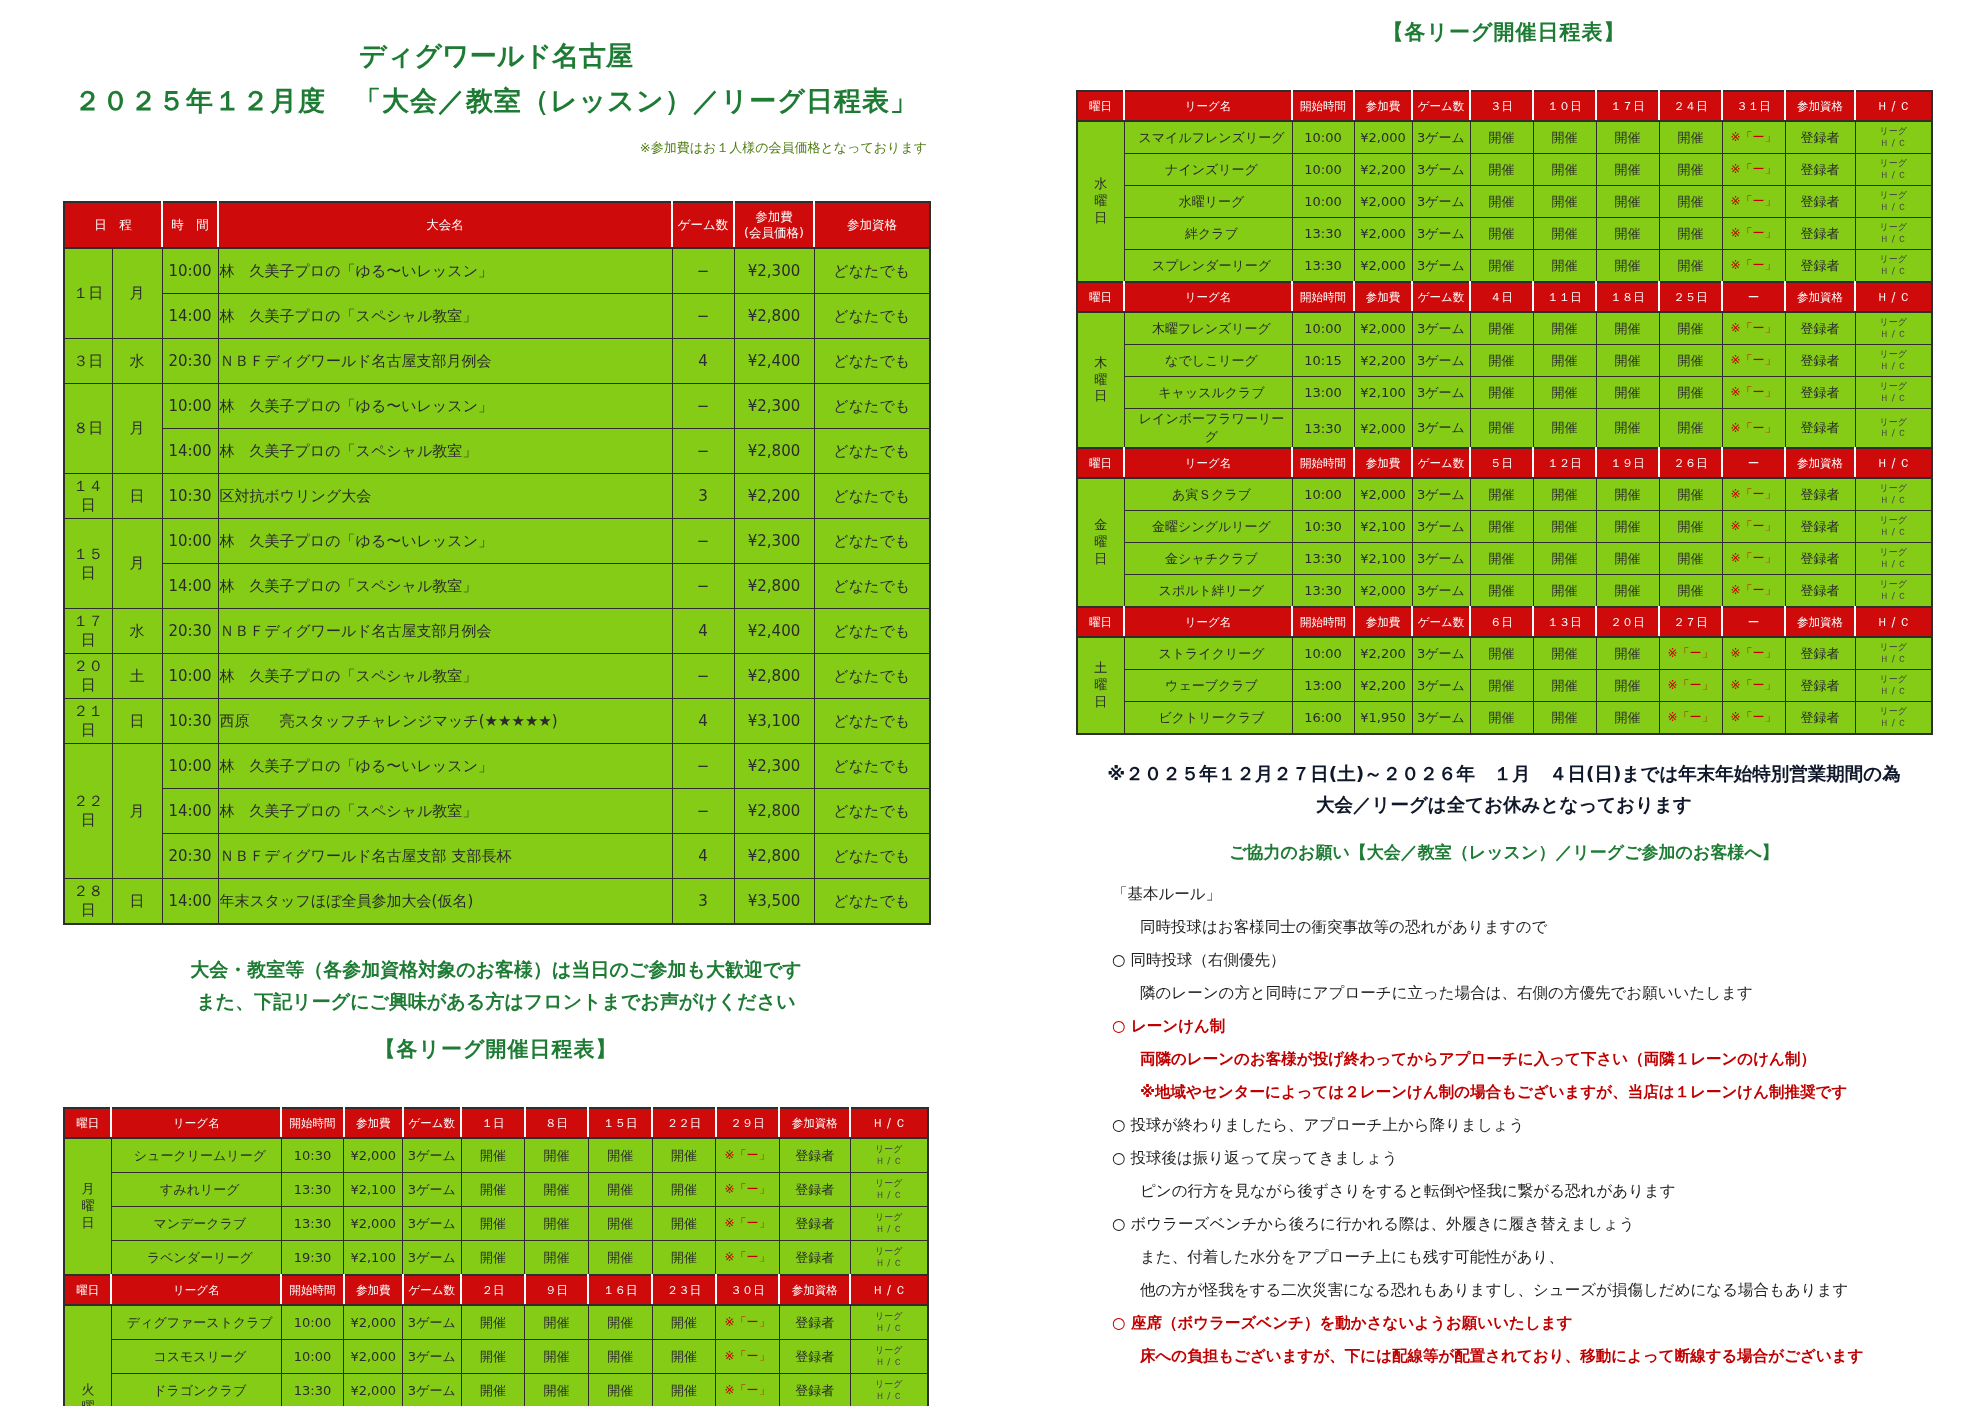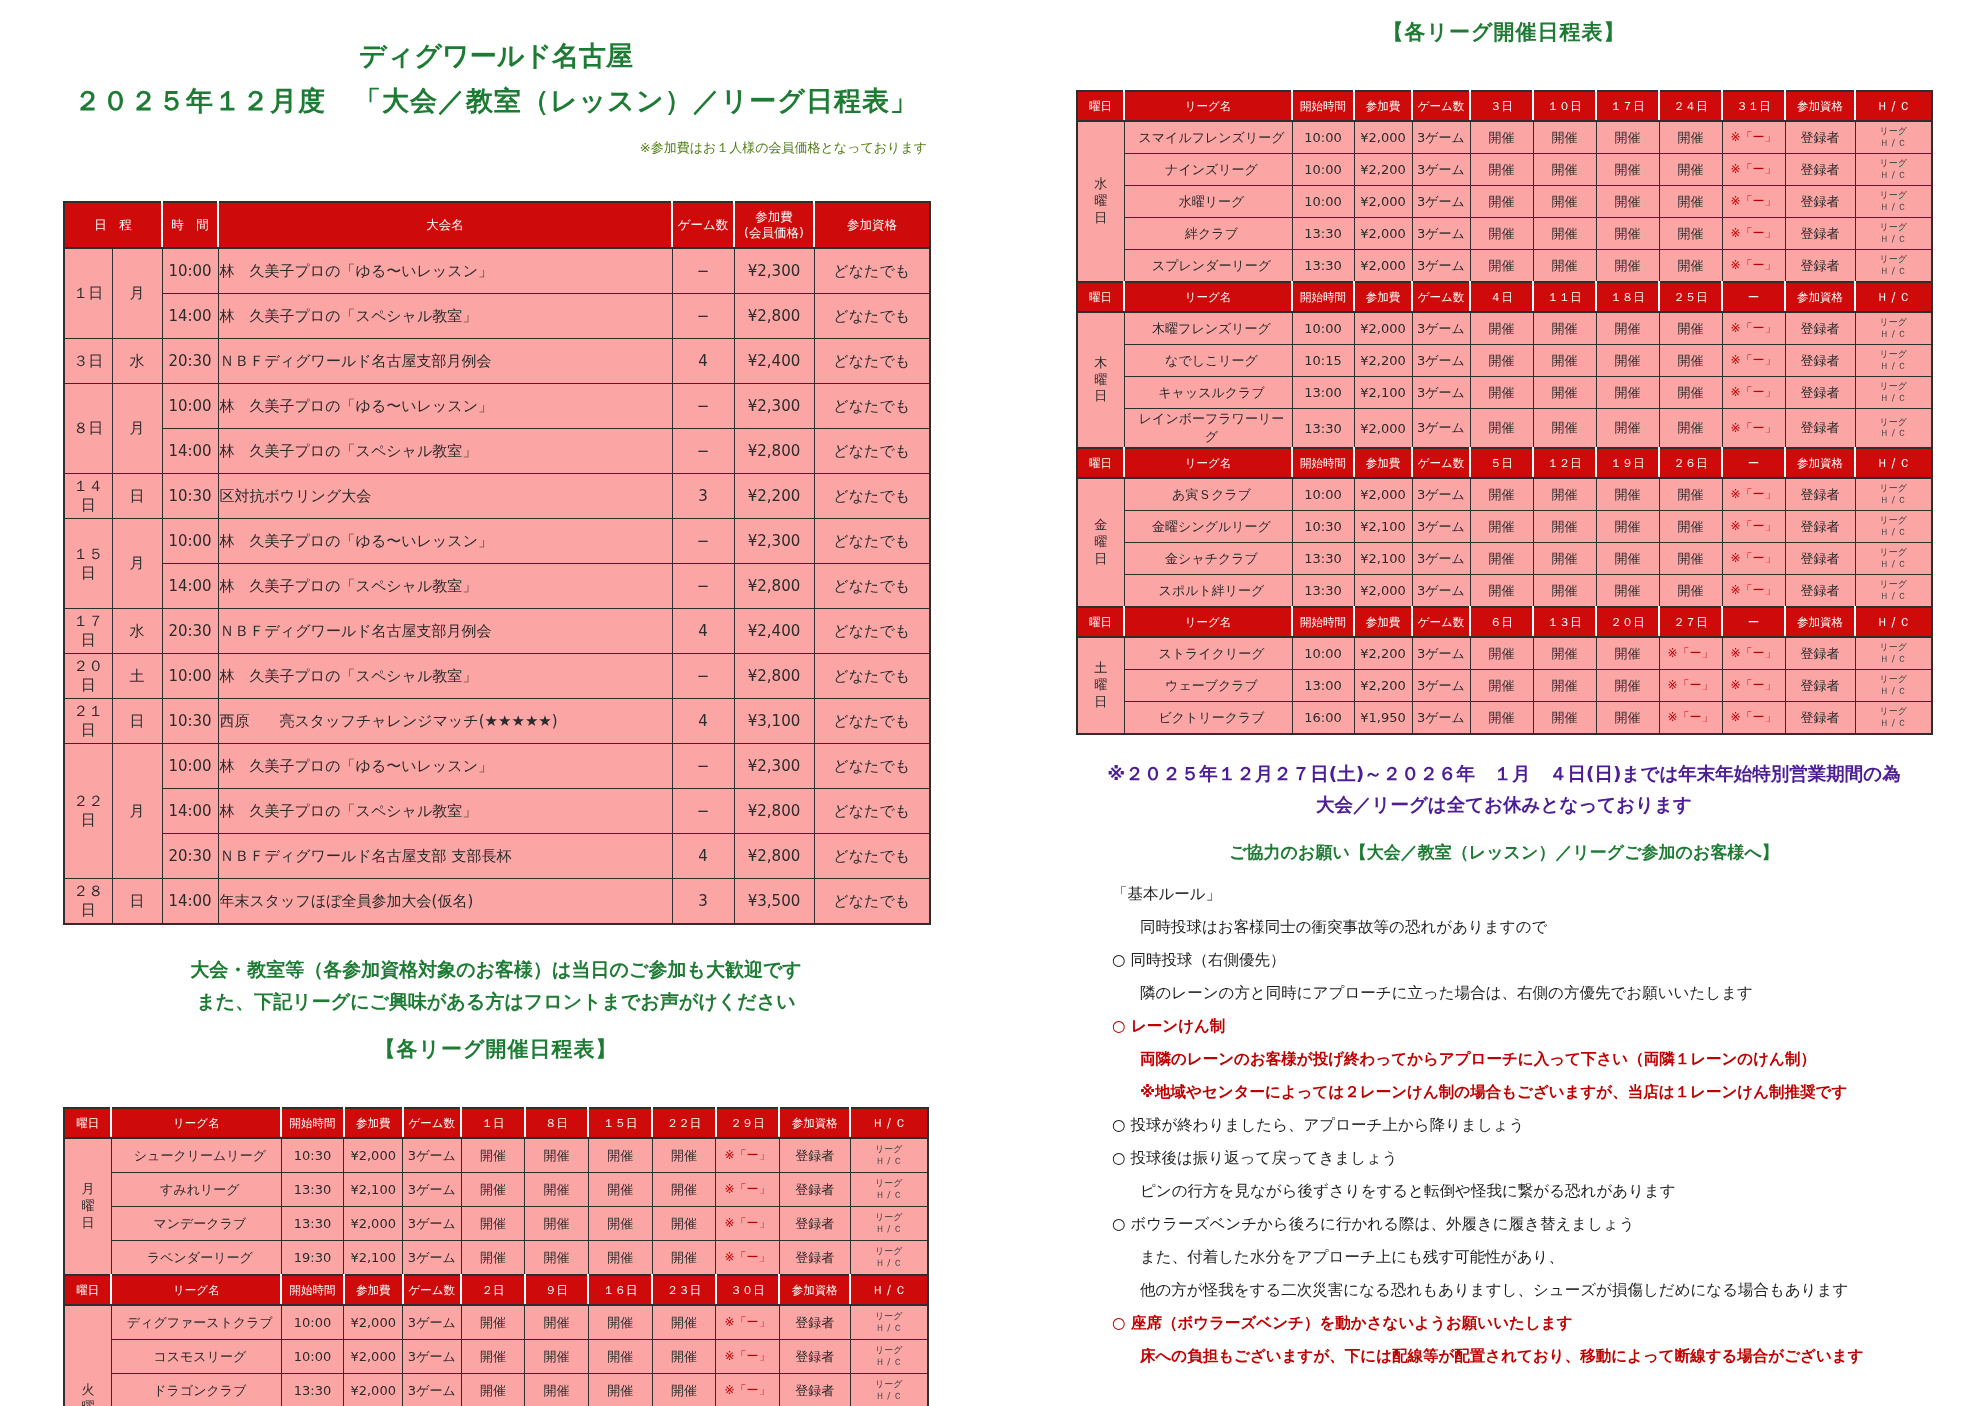--- a/index.html
+++ b/index.html
@@ -6,28 +6,28 @@
   body{
     width:1986px;height:1406px;background:#ffffff;position:relative;
     font-family:"DejaVu Sans","Liberation Sans",sans-serif;color:#1f1f1f;
     overflow:hidden;
   }
   .col{position:absolute;}
   .left-col{left:63px;top:38px;width:866px;}
   .right-col{left:1076px;top:18px;width:856px;}
 
   .green{color:#1e7b34;}
-  .redtx{color:#4c1d95;}
+  .redtx{color:#0f172a;}
   .center{text-align:center;}
 
   .title1{font-size:27px;font-weight:bold;margin:0 0 9px 0;}
   .title2{font-size:27px;font-weight:bold;margin:0 0 20px 0;letter-spacing:1px;}
   .fee-note{font-size:13px;text-align:right;margin:0 2px 5px 0;color:#4d7c0f;}
 
-  table{border-collapse:collapse;table-layout:fixed;background:#fca5a5;margin-top:44px;}
+  table{border-collapse:collapse;table-layout:fixed;background:#84cc16;margin-top:44px;}
   .sched,.league{border:2px solid #2e2e2e;width:100%;}
   th{background:#cf0a0a;color:#ffffff;font-weight:normal;
      border-left:2px solid #fff;border-right:2px solid #fff;
      border-top:2px solid #2e2e2e;border-bottom:2px solid #2e2e2e;
      white-space:pre-line;}
   th:first-child{border-left:2px solid #2e2e2e;}
   th:last-child{border-right:2px solid #2e2e2e;}
   td{border:1px solid #2e2e2e;text-align:center;color:#2b2b2b;overflow:hidden;}
 
   .sched{font-size:15px;}

